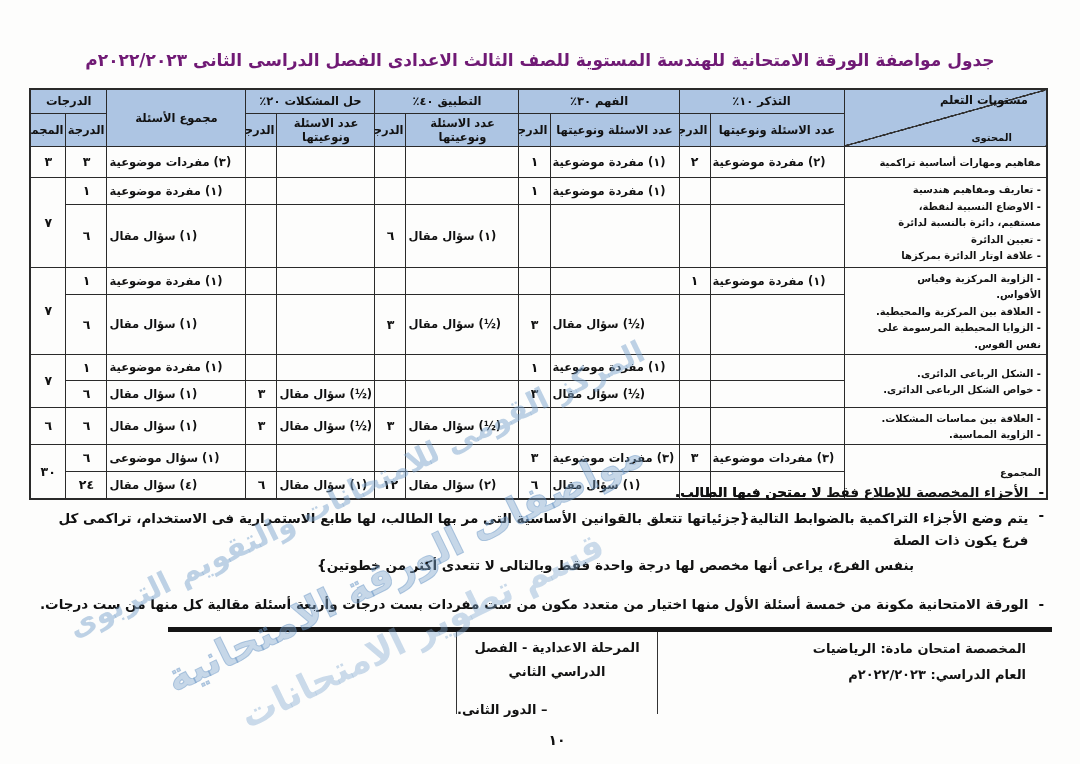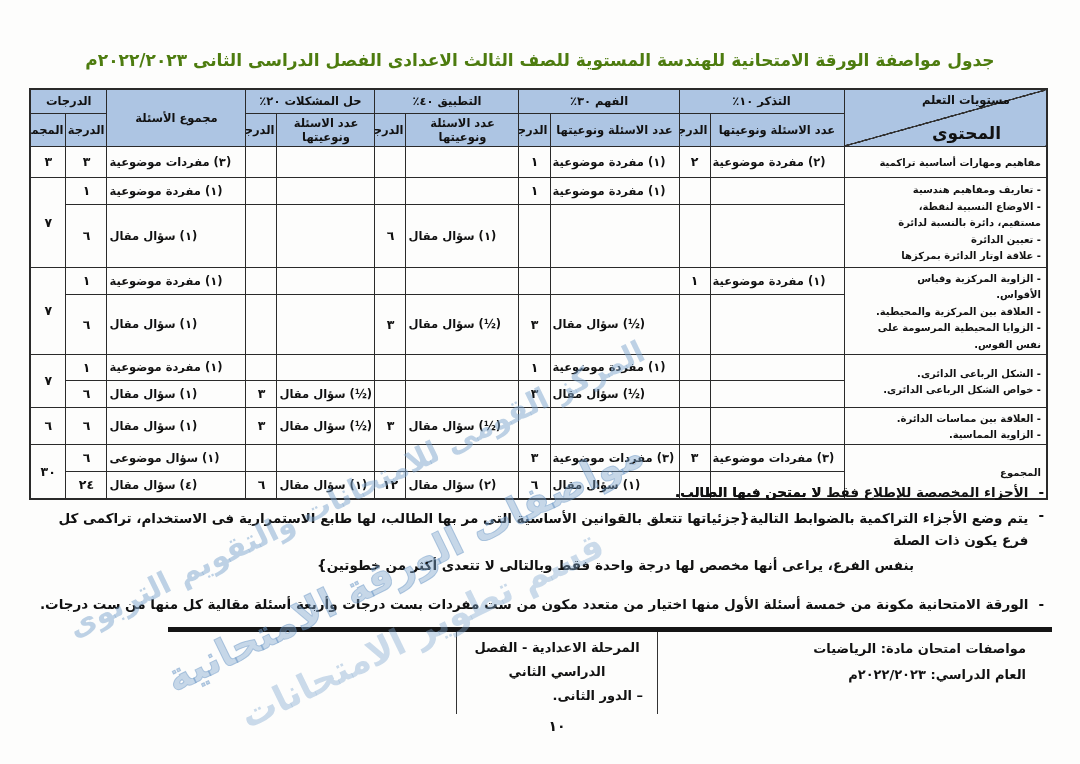--- a/index.html
+++ b/index.html
@@ -5,35 +5,35 @@
   :root{
     --header-fill:#adc5e3;
     --border-col:#2a2a2a;
     --wm-col:rgba(125,165,205,0.50);
   }
   *{box-sizing:border-box;margin:0;padding:0;}
   body{background:#e8e8e8;font-family:"DejaVu Sans",sans-serif;}
   .page{position:relative;width:1080px;height:764px;background:#fdfdfc;overflow:hidden;direction:rtl;}
 
   .doc-title{position:absolute;top:50px;left:0;width:100%;text-align:center;
-    font-size:17px;font-weight:bold;color:#4d7c0f;}
+    font-size:17px;font-weight:bold;color:#701a75;}
 
   
   table.spec{position:absolute;top:88px;right:32px;width:1016px;border-collapse:collapse;
     table-layout:fixed;direction:rtl;background:transparent;}
   table.spec td,table.spec th{border:1px solid var(--border-col);font-weight:bold;color:#111;
     overflow:hidden;vertical-align:middle;}
   table.spec{border:2px solid var(--border-col);}
   thead th{background:var(--header-fill);font-size:11.5px;text-align:center;padding:2px;}
   thead tr{height:24px;}
   .corner{position:relative;background-color:var(--header-fill);
     background-image:linear-gradient(to bottom right,
       rgba(0,0,0,0) calc(50% - 0.8px),#333 calc(50% - 0.8px),#333 calc(50% + 0.8px),rgba(0,0,0,0) calc(50% + 0.8px));}
-  .corner .c-top{position:absolute;top:3px;right:36px;font-size:11.5px;}
-  .corner .c-bottom{position:absolute;bottom:3px;right:45px;font-size:17px;}
+  .corner .c-top{position:absolute;top:3px;right:18px;font-size:11.5px;}
+  .corner .c-bottom{position:absolute;bottom:3px;right:34px;font-size:10px;}
   td.qcell{font-size:11.5px;text-align:left;padding:0 2px;}
   td.gcell{font-size:12.5px;text-align:center;}
   td.content{font-size:10px;text-align:right;vertical-align:top;padding:3px 5px 0 2px;line-height:16.5px;}
   td.content .ln{white-space:nowrap;}
   tr.h31{height:31px;} tr.h27{height:27px;} tr.h63{height:63px;} tr.h60{height:60px;}
   tr.h26{height:26px;} tr.h28{height:28px;}
 
   
   .wm{position:absolute;pointer-events:none;color:var(--wm-col);font-weight:bold;white-space:nowrap;
     transform-origin:right bottom;z-index:5;}
@@ -52,21 +52,21 @@
   .note-2-cont{padding-right:130px;margin-top:6px;margin-bottom:23px;font-weight:600;}
   .note-3{margin-top:2px;}
 
   
   .footer-bar{position:absolute;top:627px;right:28px;width:884px;height:5px;background:#151515;}
   .footer{position:absolute;top:632px;right:28px;width:884px;height:82px;display:flex;
     font-size:13px;font-weight:bold;color:#111;}
   .f-right{width:394px;padding:4px 26px 0 0;line-height:26px;}
   .f-mid{width:202px;border-right:1.5px solid #333;border-left:1.5px solid #333;
     padding-top:4px;text-align:center;line-height:24px;}
-  .f-mid .round{text-align:right;padding-right:14px;}
+  .f-mid .round{text-align:left;padding-right:14px;margin-top:14px;}
   .f-mid .pagenum{margin-top:6px;font-size:14px;}
   .f-left{width:288px;padding:4px 16px 0 0;}
 </style>
 </head>
 <body>
 
 <div class="page">
 
   <div class="doc-title">جدول مواصفة الورقة الامتحانية للهندسة المستوية للصف الثالث الاعدادى الفصل الدراسى الثانى ٢٠٢٢/٢٠٢٣م</div>
 
@@ -224,21 +224,21 @@
         <td class="qcell"></td>
         <td class="gcell"></td>
         <td class="qcell">(½) سؤال مقال</td>
         <td class="gcell">٣</td>
         <td class="qcell">(١) سؤال مقال</td>
         <td class="gcell">٦</td>
       </tr>
 
       <tr class="h27">
         <td class="content">
-          <div class="ln">- العلاقة بين مماسات الدائرة.</div>
+          <div class="ln">- العلاقة بين مماسات المشكلات.</div>
           <div class="ln">- الزاوية المماسية.</div>
         </td>
         <td class="qcell"></td>
         <td class="gcell"></td>
         <td class="qcell"></td>
         <td class="gcell"></td>
         <td class="qcell">(½) سؤال مقال</td>
         <td class="gcell">٣</td>
         <td class="qcell">(½) سؤال مقال</td>
         <td class="gcell">٣</td>
@@ -295,21 +295,21 @@
     <div class="note-2-cont">بنفس الفرع، يراعى أنها مخصص لها درجة واحدة فقط وبالتالى لا تتعدى أكثر من خطوتين}</div>
     <div class="note note-3">
       <span class="dash">-</span>
       <span>الورقة الامتحانية مكونة من خمسة أسئلة الأول منها اختيار من متعدد مكون من ست مفردات بست درجات وأربعة أسئلة مقالية كل منها من ست درجات.</span>
     </div>
   </div>
 
   <div class="footer-bar"></div>
   <div class="footer">
     <div class="f-right">
-      <div>مواصفات امتحان مادة: الرياضيات</div>
+      <div>المخصصة امتحان مادة: الرياضيات</div>
       <div>العام الدراسي: ٢٠٢٢/٢٠٢٣م</div>
     </div>
     <div class="f-mid">
       <div>المرحلة  الاعدادية - الفصل الدراسي الثاني</div>
       <div class="round">– الدور الثانى.</div>
       <div class="pagenum">١٠</div>
     </div>
   </div>
 
 </div>

